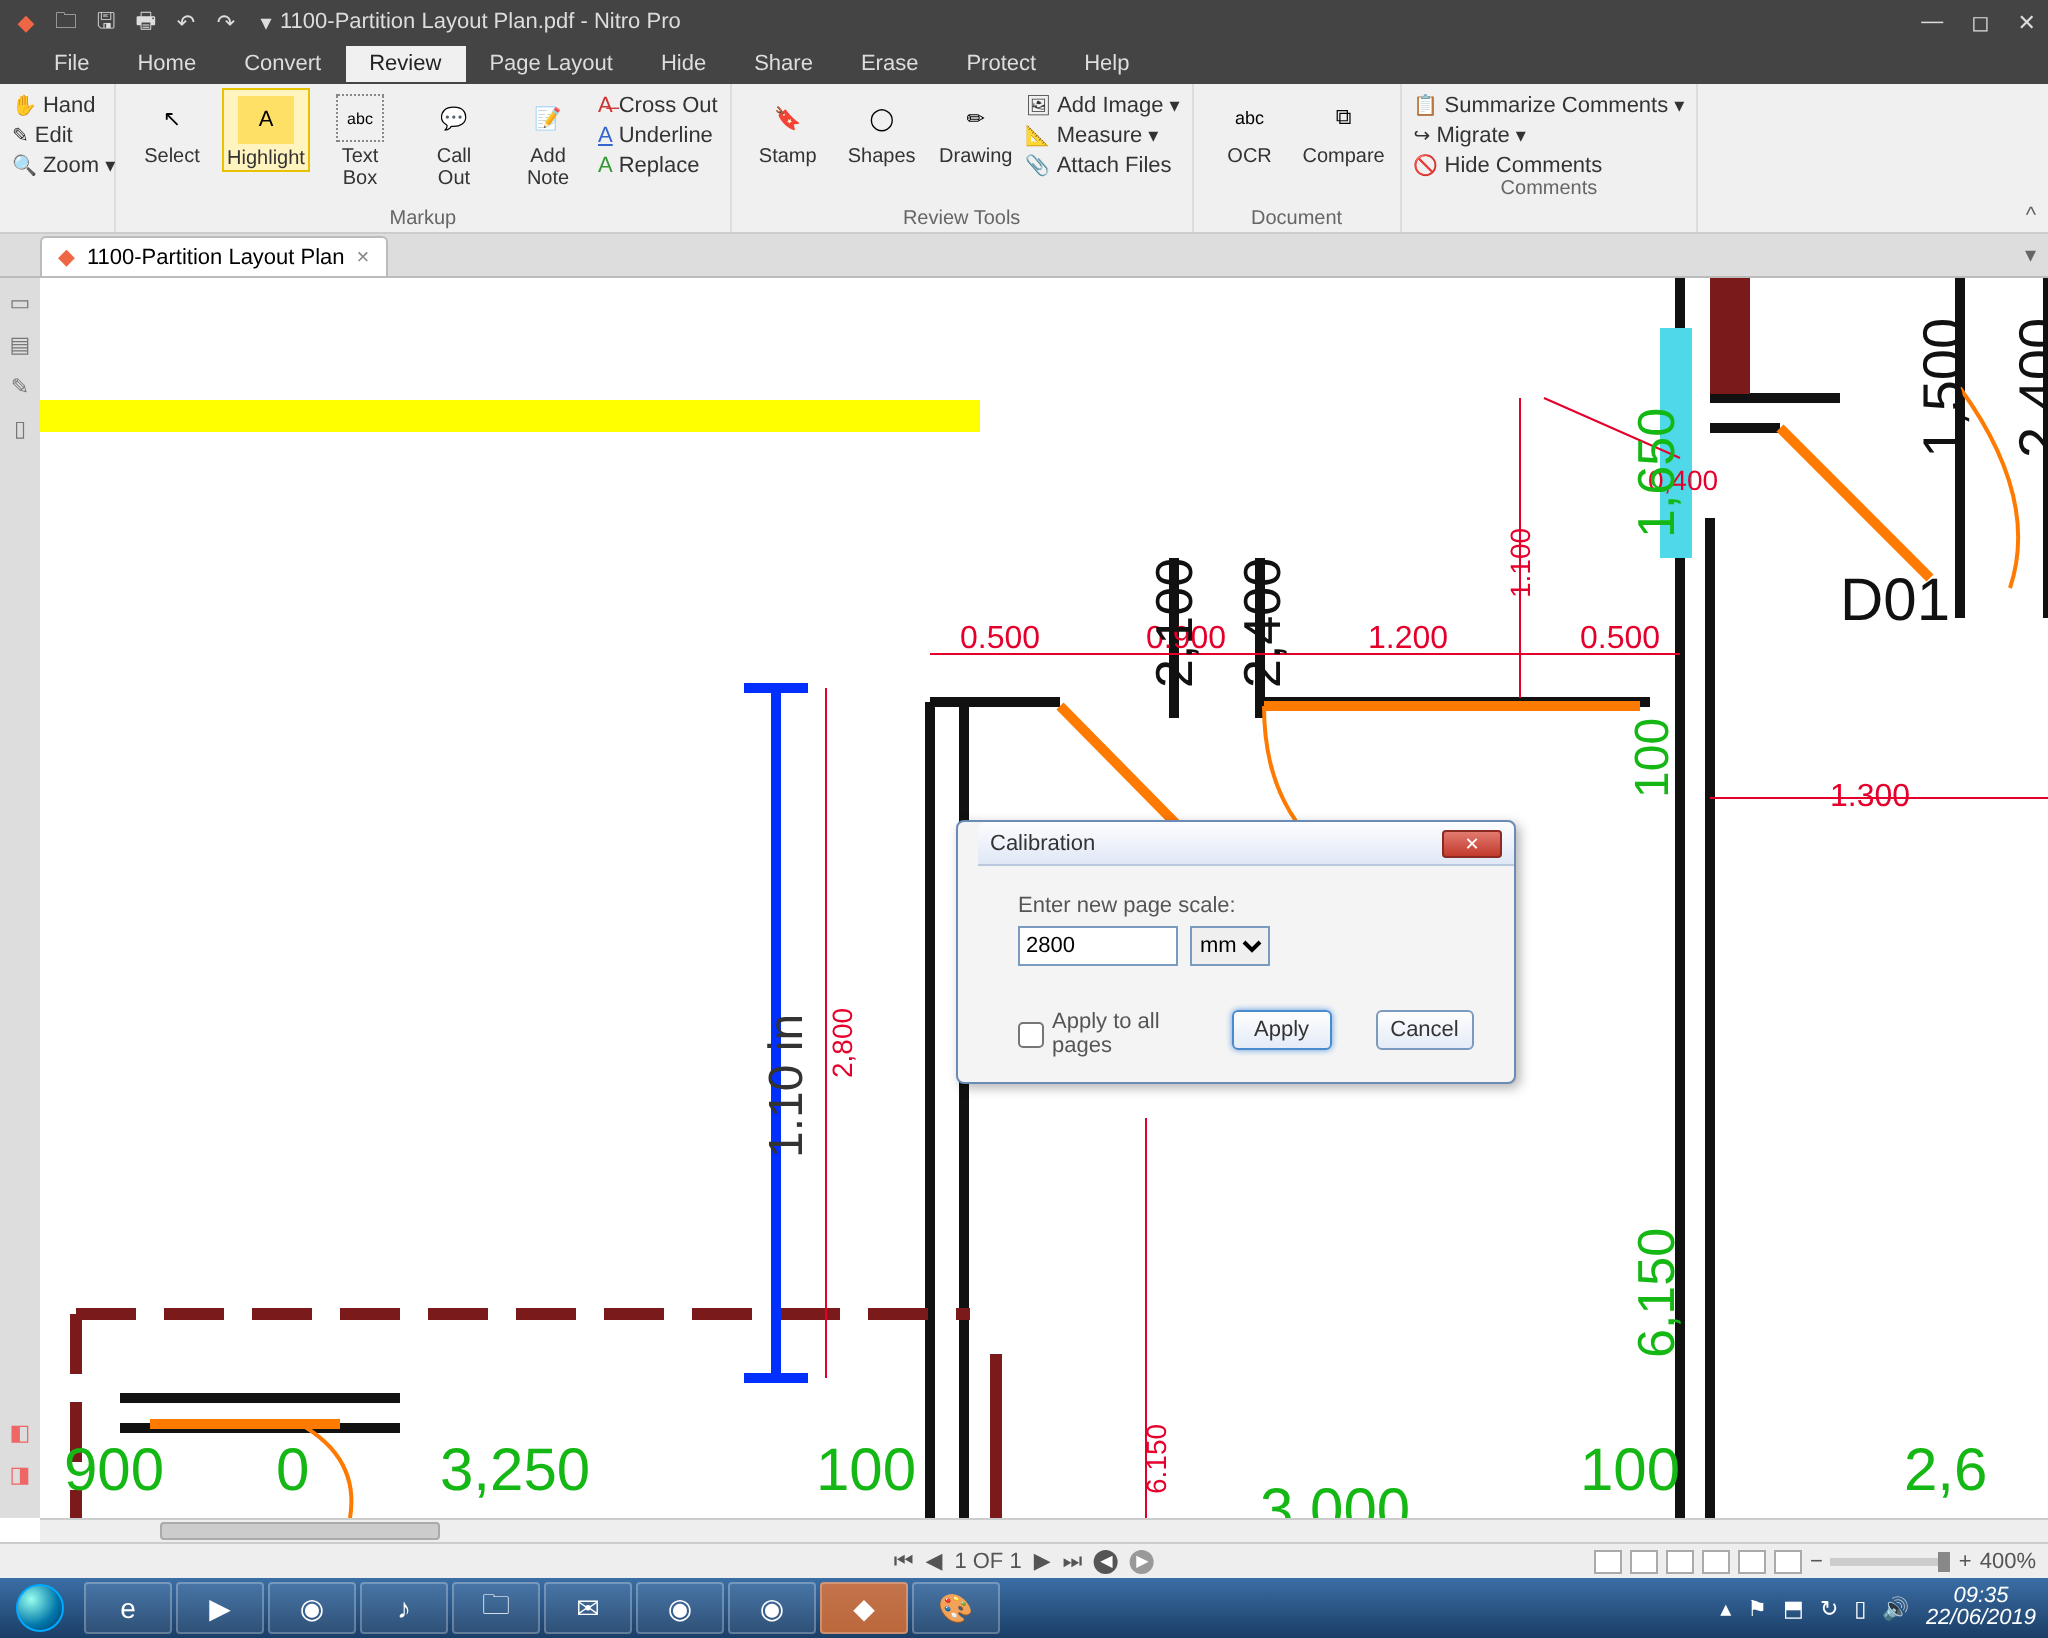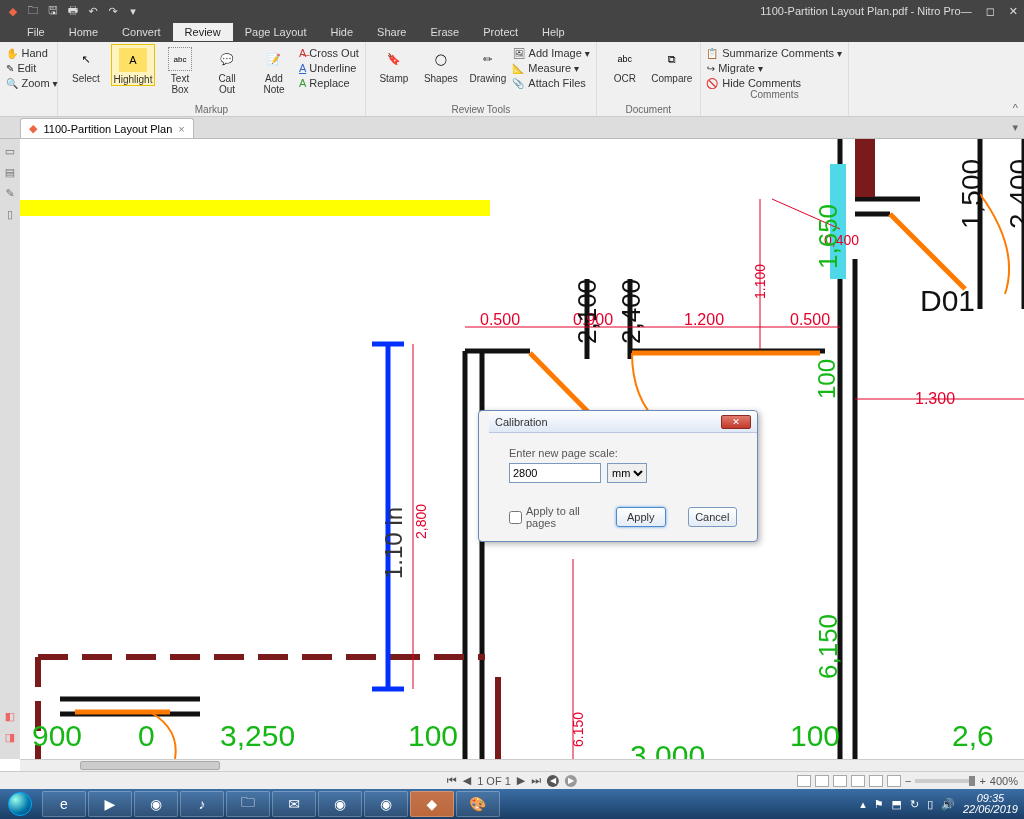--- a/index.html
+++ b/index.html
@@ -1,20 +1,20 @@
 <!DOCTYPE html>
 <html><head>
 <meta charset="utf-8">
 <style>
 *{box-sizing:border-box;margin:0;padding:0;font-family:"Segoe UI",Tahoma,sans-serif;font-size:11px;}
 body{width:1024px;height:819px;overflow:hidden;background:#fff;position:relative;}
 .titlebar{height:22px;background:#444;color:#ccc;display:flex;align-items:center;padding:0 6px;}
 .titlebar .qat{display:flex;gap:6px;align-items:center;}
 .titlebar .qat span{width:14px;height:14px;color:#ddd;display:flex;align-items:center;justify-content:center;}
-.titlebar .title{flex:1;text-align:right;color:#ddd;}
+.titlebar .title{flex:1;text-align:left;color:#ddd;}
 .titlebar .wbtn{display:flex;gap:14px;color:#ddd;}
 .menubar{height:20px;background:#444;display:flex;align-items:center;padding-left:15px;}
 .menubar .mitem{color:#ddd;padding:3px 12px;cursor:pointer;text-align:center;}
 .menubar .mitem.active{background:#f0f0f0;color:#222;}
 .ribbon{height:75px;background:#f0f0f0;border-bottom:1px solid #ccc;display:flex;position:relative;}
 .rgroup{border-right:1px solid #ddd;padding:2px 6px 0 6px;display:flex;flex-direction:column;}
 .rgroup .body{flex:1;display:flex;gap:3px;align-items:flex-start;}
 .rgroup .label{text-align:center;color:#666;font-size:10px;padding-bottom:1px;}
 .vbtn{display:flex;flex-direction:column;align-items:center;width:44px;padding-top:3px;cursor:pointer;}
 .vbtn .ic{width:24px;height:24px;display:flex;align-items:center;justify-content:center;}
@@ -44,23 +44,23 @@
 .taskbar .tray{margin-left:auto;display:flex;align-items:center;gap:8px;color:#fff;font-size:10px;padding-right:6px;}
 .taskbar .clock{text-align:center;line-height:11px;font-style:italic;}
 .hscroll{position:absolute;left:20px;right:0;bottom:48px;height:12px;background:#eee;border-top:1px solid #ccc;}
 .hscroll .thumb{position:absolute;left:60px;width:140px;top:1px;bottom:1px;background:#ccc;border:1px solid #aaa;border-radius:2px;}
 
 .dialog{position:absolute;left:478px;top:410px;width:280px;background:#f4f4f4;border:1px solid #6a8bb5;border-radius:4px;box-shadow:2px 2px 6px rgba(0,0,0,.3);padding-left:10px;}
 .dialog .dtitle{height:22px;background:linear-gradient(#fdfdfe,#dfe8f6);border-bottom:1px solid #b9c8de;display:flex;align-items:center;padding:0 6px;color:#333;border-radius:4px 4px 0 0;}
 .dialog .dtitle .dx{margin-left:auto;width:30px;height:14px;background:linear-gradient(#e27a6f,#c23a2c);border:1px solid #8a2a20;border-radius:2px;color:#fff;display:flex;align-items:center;justify-content:center;font-size:9px;cursor:pointer;}
 .dialog .dbody{padding:14px 20px 12px 20px;}
 .dialog .drow{display:flex;gap:6px;margin-top:4px;}
-.dialog input[type=text]{width:92px;height:20px;border:1px solid #7a9ac0;padding:0 3px;font-size:11px;}
+.dialog input[type=text]{width:80px;height:20px;border:1px solid #7a9ac0;padding:0 3px;font-size:11px;}
 .dialog select{height:20px;border:1px solid #7a9ac0;font-size:11px;width:40px;}
-.dialog .dfoot{display:flex;align-items:center;margin-top:22px;}
+.dialog .dfoot{display:flex;align-items:flex-start;margin-top:22px;}
 .dialog .dfoot label{display:flex;align-items:center;gap:4px;color:#555;}
 .dialog .dbtn{width:60px;height:20px;border:1px solid #7a9ac0;background:linear-gradient(#fefefe,#e4ecf7);border-radius:3px;font-size:11px;color:#333;cursor:pointer;margin-left:22px;}
 .dialog .dbtn.primary{box-shadow:0 0 3px #5a9be0;border-color:#4a8bd0;}
 
 .dim{position:absolute;font-size:22px;font-family:Arial;white-space:nowrap;}
 .green{color:#14b714;}
 .red{color:#e4002b;font-size:16px;}
 .redsm{color:#e4002b;font-size:14px;}
 .black{color:#111;}
 .vrot{transform:rotate(-90deg);transform-origin:left top;}

